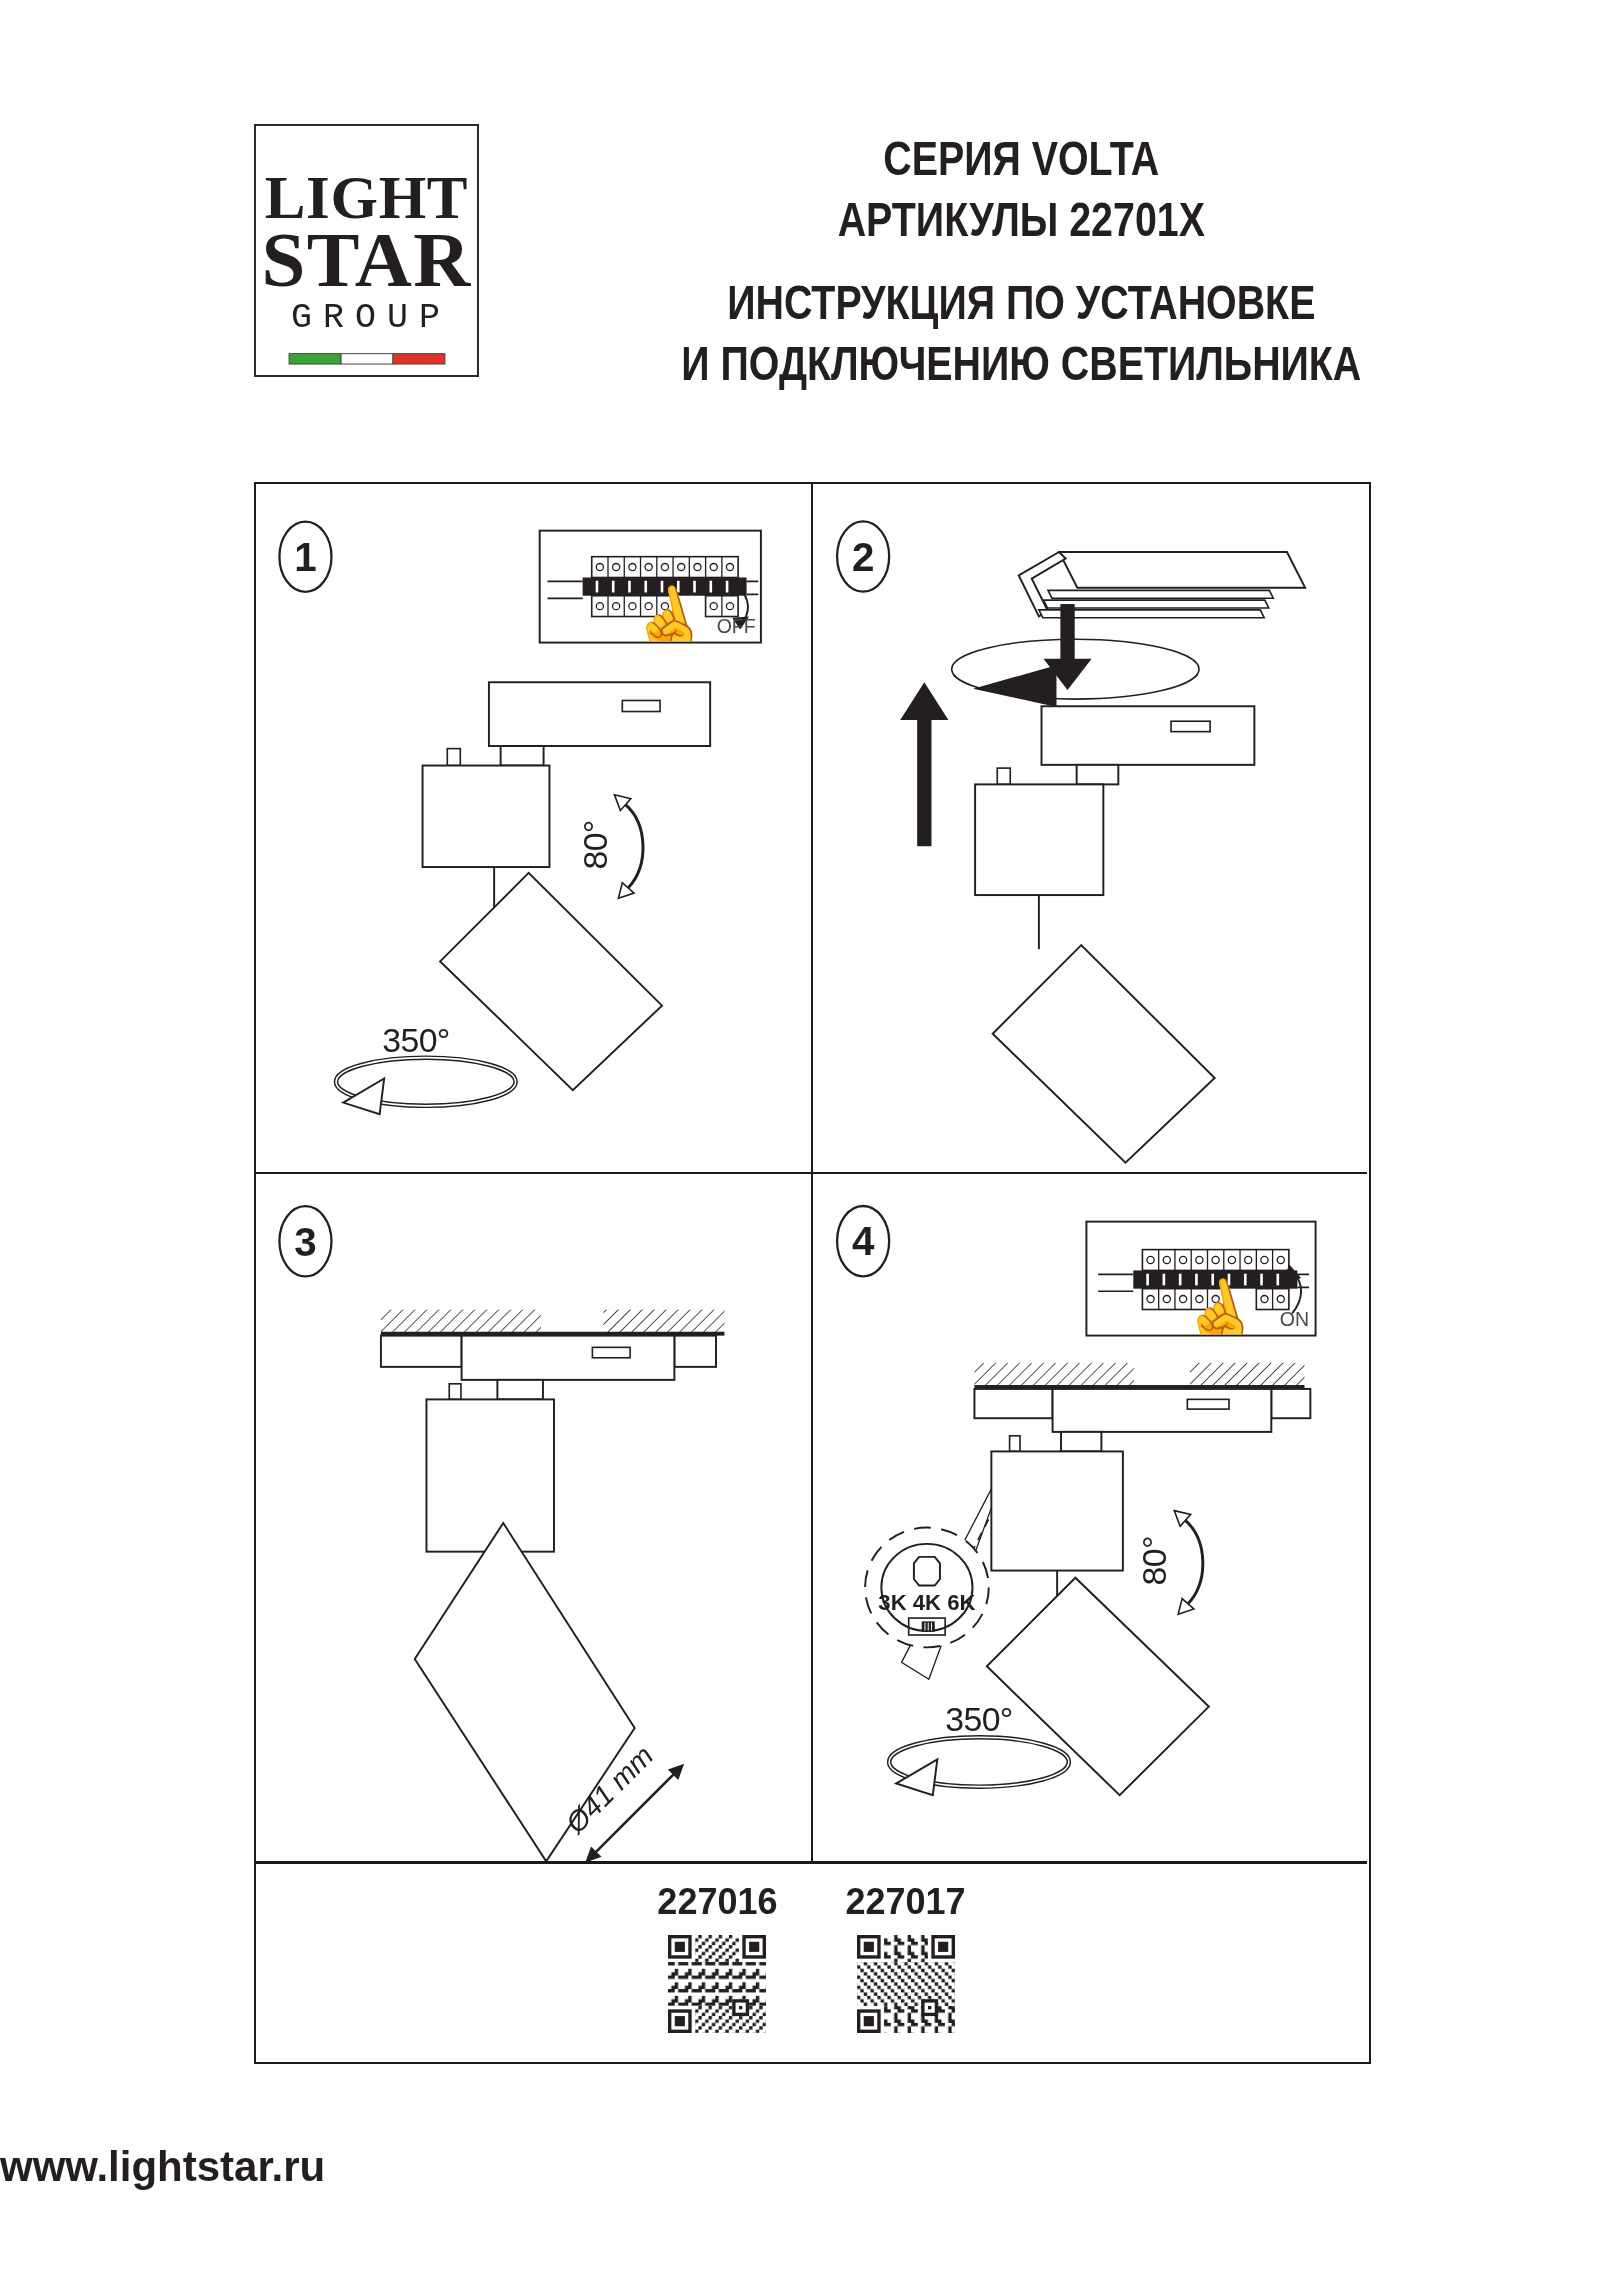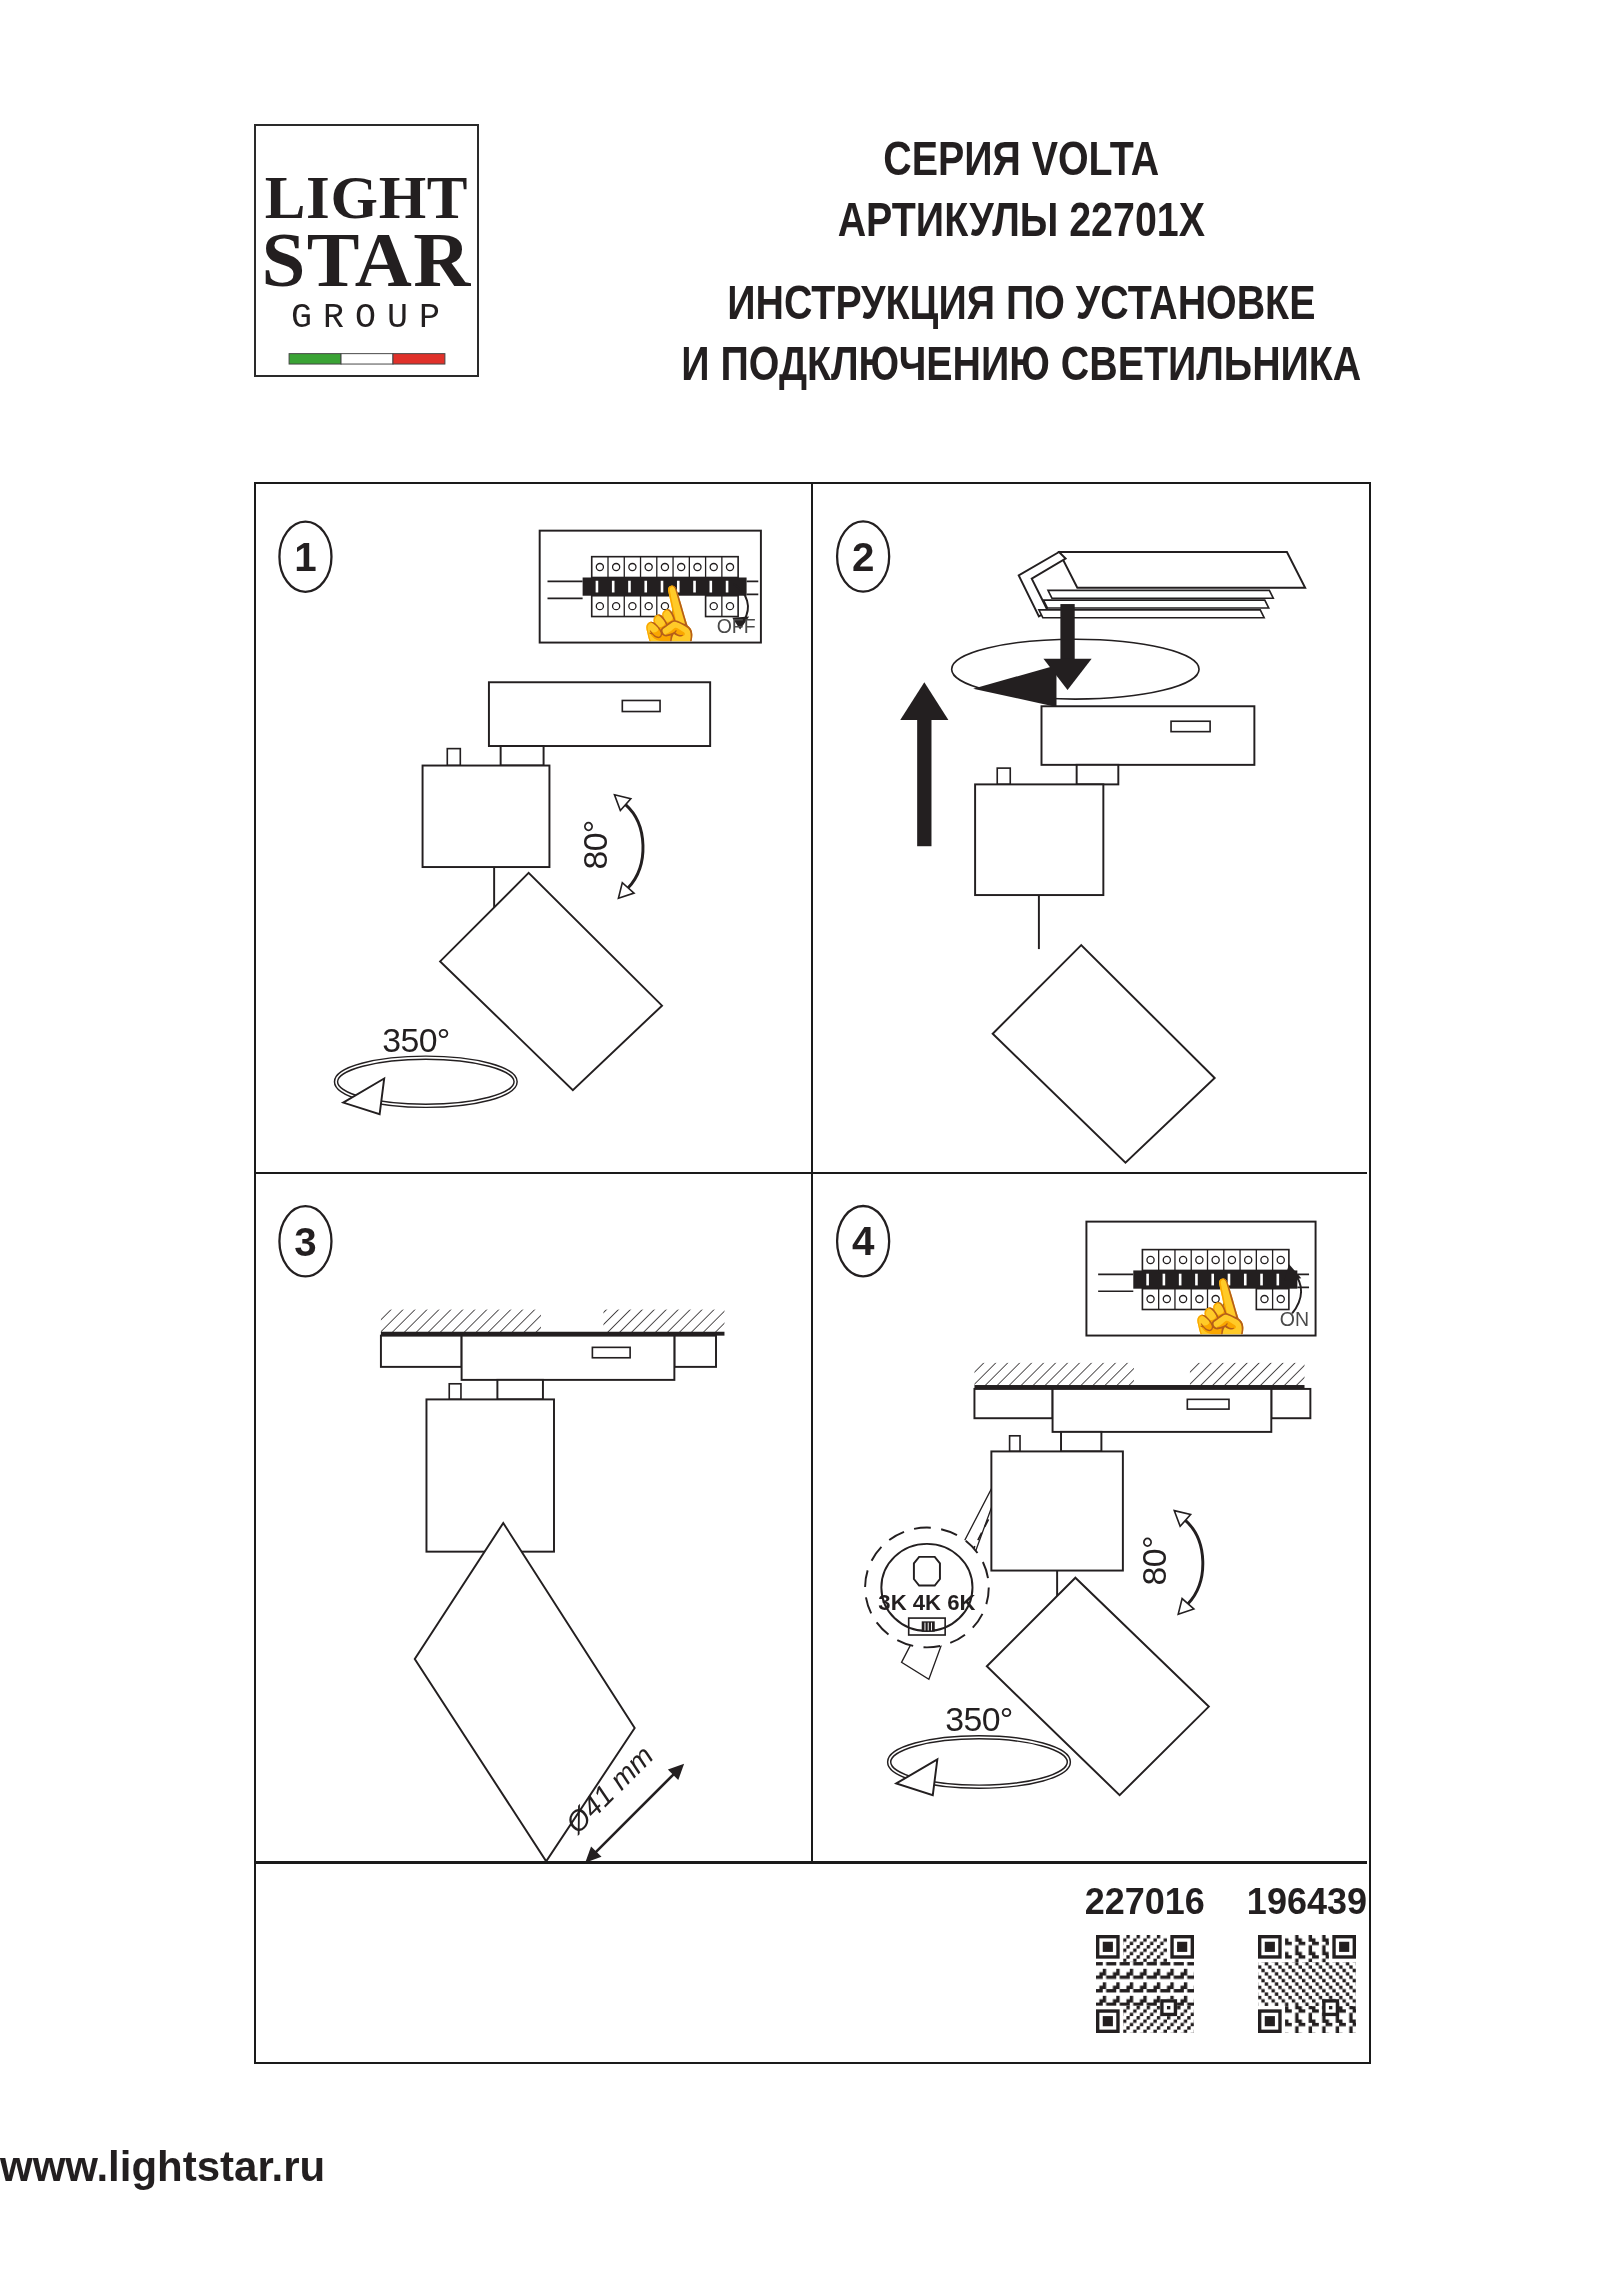--- a/index.html
+++ b/index.html
@@ -21,21 +21,21 @@
   #title-block .gap{height:22px;}
 
   
   #grid{position:absolute;left:254px;top:482px;width:1117px;height:1582px;
         border:2.6px solid #1a1a1a;box-sizing:border-box;}
   .cell{position:absolute;box-sizing:border-box;}
   #cell-1{left:0;top:0;width:557px;height:690px;border-right:2px solid #1a1a1a;border-bottom:2px solid #1a1a1a;}
   #cell-2{left:557px;top:0;width:554px;height:690px;border-bottom:2px solid #1a1a1a;}
   #cell-3{left:0;top:690px;width:557px;height:690px;border-right:2px solid #1a1a1a;border-bottom:3.9px solid #1a1a1a;}
   #cell-4{left:557px;top:690px;width:554px;height:690px;border-bottom:3.9px solid #1a1a1a;}
-  #qr-row{left:0;top:1379px;width:1111px;height:198px;display:flex;justify-content:flex-end;gap:42px;}
+  #qr-row{left:0;top:1379px;width:1111px;height:198px;display:flex;justify-content:center;gap:68px;}
   .panel-svg{display:block;width:100%;height:100%;}
 
   svg text{font-family:"Liberation Sans",sans-serif;fill:#231f20;stroke:none;}
   .num{font-size:62px;font-weight:bold;text-anchor:middle;}
   .angle{font-size:52px;font-weight:500;text-anchor:middle;letter-spacing:-1px;}
   .smalllbl{font-size:30px;fill:#4a4a4a;text-anchor:end;}
   .dim{font-size:44px;font-style:italic;text-anchor:middle;}
   .ck{font-size:34px;font-weight:bold;text-anchor:middle;}
 
   
@@ -374,21 +374,21 @@
               <rect x="1" y="23" width="5" height="5" fill="#fff"></rect>
               <rect x="2" y="24" width="3" height="3" fill="#231f20"></rect>
             <rect x="19" y="19" width="5" height="5" fill="#fff"></rect>
               <rect x="19" y="19" width="5" height="5" fill="#231f20"></rect>
               <rect x="20" y="20" width="3" height="3" fill="#fff"></rect>
               <rect x="21" y="21" width="1" height="1" fill="#231f20"></rect>
           </g>
         </svg>
       </div>
       <div class="qr-fig">
-        <div class="qr-label">196439</div>
+        <div class="qr-label">227017</div>
         <svg width="98" height="98" viewBox="0 0 29 29">
           <defs>
             <pattern id="qd1b" width="3" height="3" patternUnits="userSpaceOnUse" patternTransform="rotate(90 14 14)">
                 <rect width="1" height="1" fill="#231f20"></rect>
                 <rect x="2" y="1" width="1" height="1" fill="#231f20"></rect>
                 <rect x="1" y="2" width="1" height="1" fill="#231f20"></rect>
               </pattern>
             <pattern id="qd2b" width="4" height="4" patternUnits="userSpaceOnUse" patternTransform="rotate(90 14 14)">
                 <rect width="2" height="1" fill="#231f20"></rect>
                 <rect x="2" y="2" width="1" height="2" fill="#231f20"></rect>

